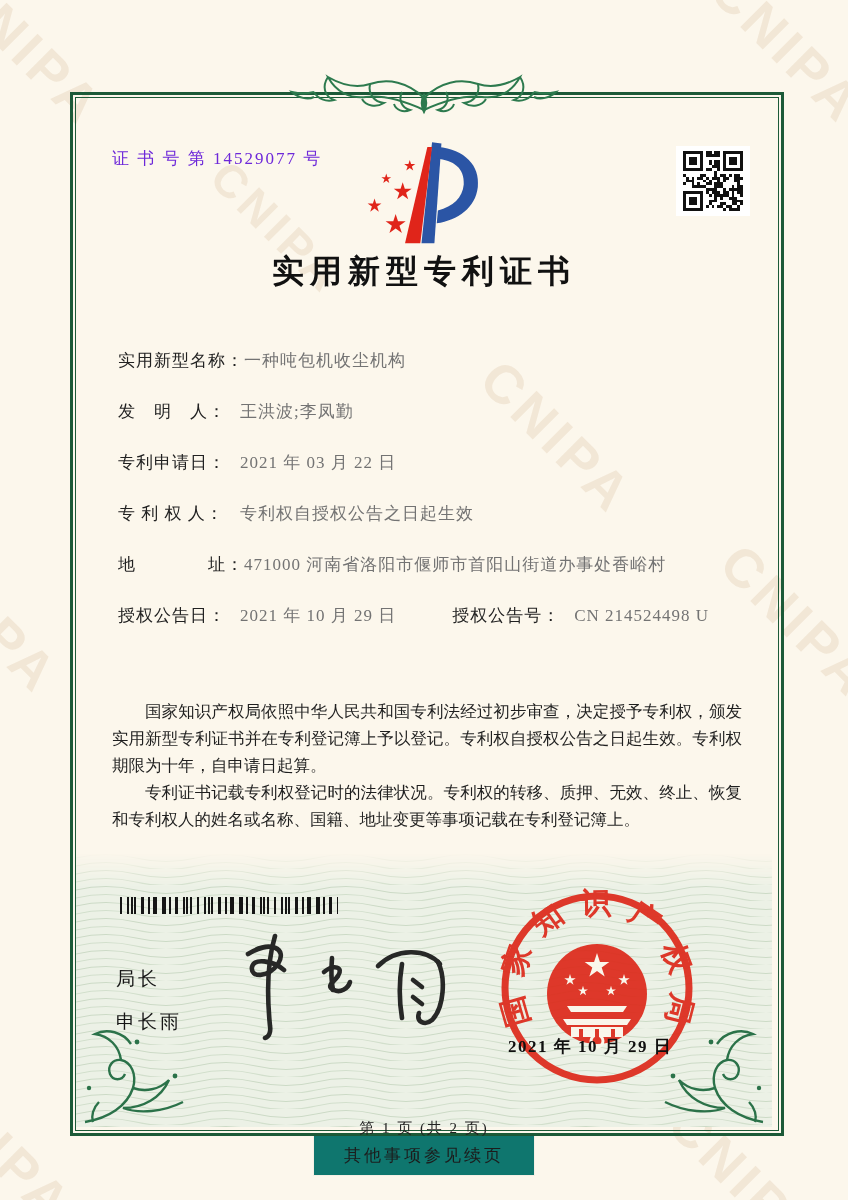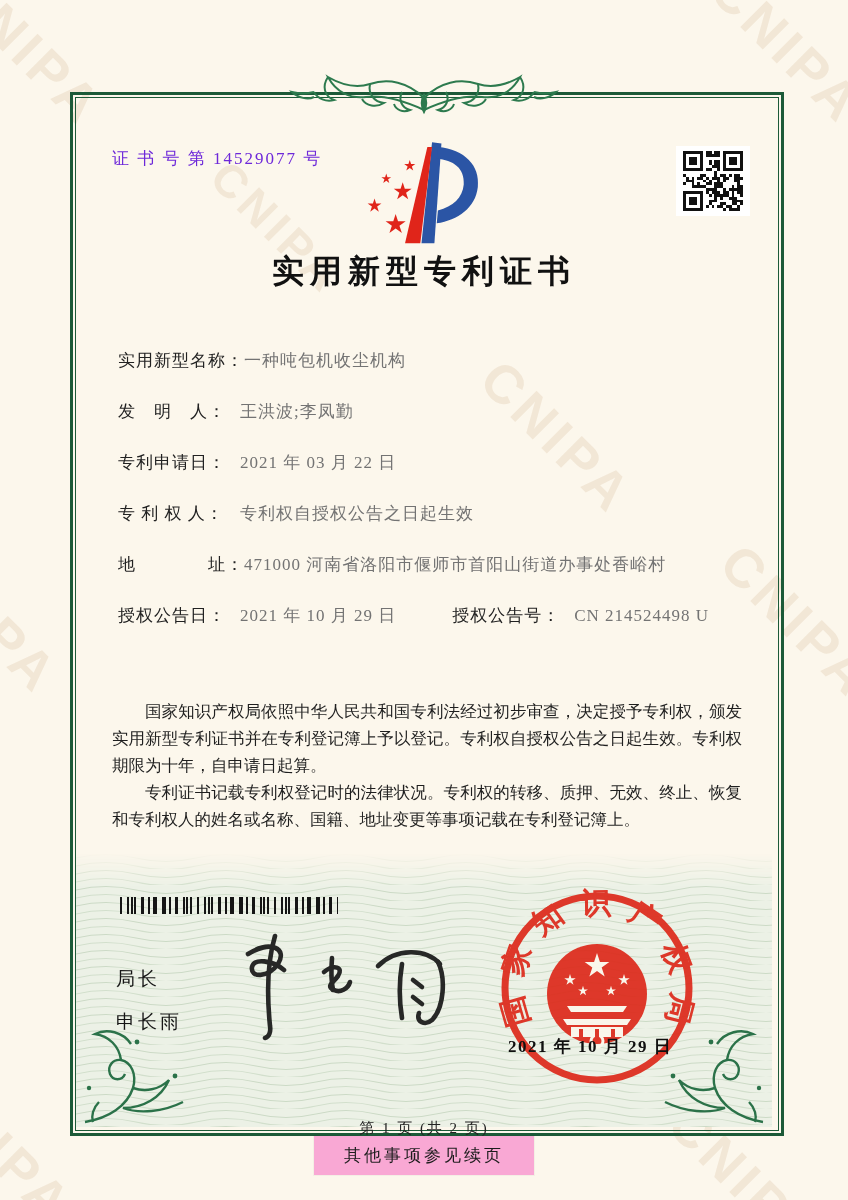--- a/index.html
+++ b/index.html
@@ -67,21 +67,21 @@
   .officer .name{margin-top:17px;}
   .sig{position:absolute;left:212px;top:920px;}
   .seal{position:absolute;left:497px;top:888px;}
   .seal-date{
     position:absolute;left:508px;top:1035px;font-size:17px;letter-spacing:1.5px;
     color:#101010;font-weight:bold;
   }
   .page-ind{position:absolute;left:0;top:1090px;width:100%;text-align:center;font-size:15px;letter-spacing:2px;color:#222;margin-top:29px;}
   .cont-note{
     position:absolute;left:50%;top:1136px;transform:translateX(-50%);
-    background:#f9a8d4;padding:8px 30px;font-size:17px;letter-spacing:3px;color:#1c1c1c;
+    background:#0f766e;padding:8px 30px;font-size:17px;letter-spacing:3px;color:#1c1c1c;
     box-shadow:0 0 0 1px rgba(0,0,0,0.03);
   }
 </style>
 </head>
 <body>
 
 <div class="stage">
 
   <div class="wm" style="left:-18px;top:-40px;">CNIPA</div>
   <div class="wm" style="left:742px;top:-42px;">CNIPA</div>

